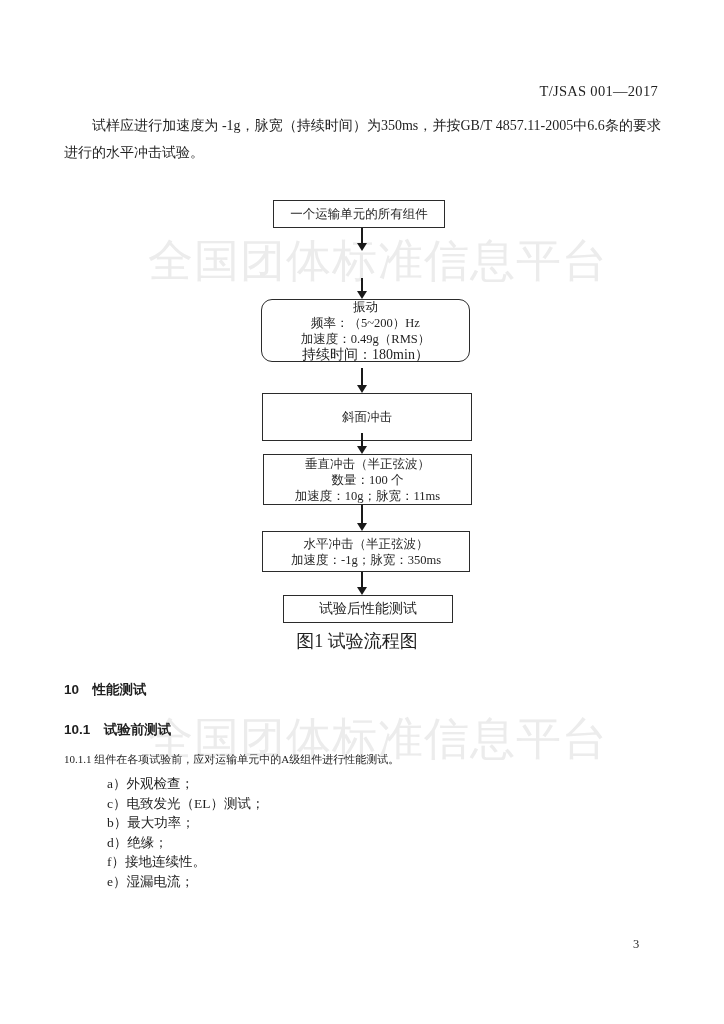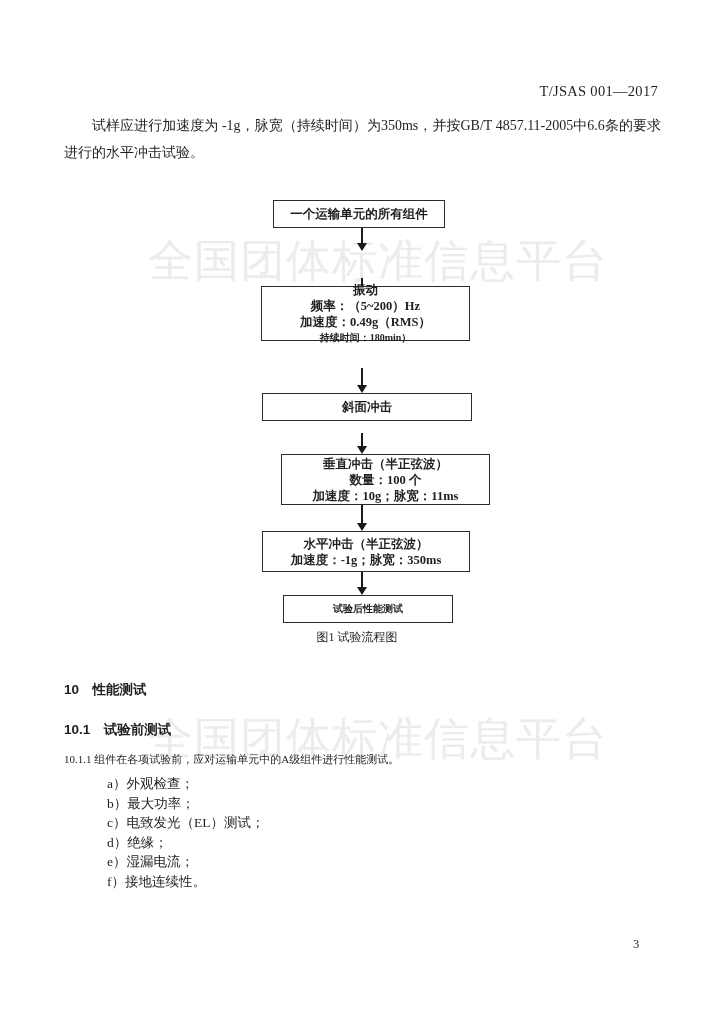--- a/index.html
+++ b/index.html
@@ -43,42 +43,41 @@
   .flow-node{
     position:absolute;
     box-sizing:border-box;
     border:1.5px solid #2b2b2b;
     background:#ffffff;
     display:flex;flex-direction:column;
     align-items:center;justify-content:center;
     font-size:12.5px;line-height:16px;
     text-align:center;
     z-index:2;
-    font-weight:bold;
   }
-  .flow-node .big{font-size:10px;}
+  .flow-node .big{font-size:14px;}
   .arrow{
     position:absolute;
     left:361px;width:2px;
     background:#1a1a1a;
     z-index:2;
   }
   .arrow::after{
     content:'';
     position:absolute;
     bottom:-8px;left:-4px;
     border:5px solid transparent;
     border-top:8px solid #1a1a1a;
     border-bottom:none;
   }
   .fig-caption{
     position:absolute;
     left:252px;top:629px;width:210px;
     text-align:center;
-    font-size:12px;
+    font-size:18px;
     z-index:2;
   }
   .sec-heading{
     position:absolute;
     left:64px;
     font-family:"Liberation Sans","DejaVu Sans",sans-serif;
     font-weight:bold;
     font-size:13.5px;
     z-index:2;
   }
@@ -117,65 +116,65 @@
 
   <div class="flow-node" style="left:273px;top:200px;width:172px;height:28px;">
     <div>一个运输单元的所有组件</div>
   </div>
 
   <div class="arrow" style="top:228px;height:15px;"></div>
 
 
   <div class="arrow" style="top:278px;height:13px;"></div>
 
-  <div class="flow-node" style="left:261px;top:286px;width:209px;height:55px;">
+  <div class="flow-node" style="left:261px;top:299px;width:209px;height:63px;border-radius:11px;">
     <div>振动</div>
     <div>频率：（5~200）Hz</div>
     <div>加速度：0.49g（RMS）</div>
     <div class="big">持续时间：180min）</div>
   </div>
 
   <div class="arrow" style="top:368px;height:17px;"></div>
 
-  <div class="flow-node" style="left:262px;top:393px;width:210px;height:28px;">
+  <div class="flow-node" style="left:262px;top:393px;width:210px;height:48px;">
     <div>斜面冲击</div>
   </div>
 
   <div class="arrow" style="top:433px;height:13px;"></div>
 
-  <div class="flow-node" style="left:263px;top:454px;width:209px;height:51px;margin-left:18px;">
+  <div class="flow-node" style="left:263px;top:454px;width:209px;height:51px;">
     <div>垂直冲击（半正弦波）</div>
     <div>数量：100 个</div>
     <div>加速度：10g；脉宽：11ms</div>
   </div>
 
   <div class="arrow" style="top:505px;height:18px;"></div>
 
   <div class="flow-node" style="left:262px;top:531px;width:208px;height:41px;">
     <div>水平冲击（半正弦波）</div>
     <div>加速度：-1g；脉宽：350ms</div>
   </div>
 
   <div class="arrow" style="top:572px;height:15px;"></div>
 
-  <div class="flow-node" style="left:283px;top:595px;width:170px;height:28px;font-size:10px;">
+  <div class="flow-node" style="left:283px;top:595px;width:170px;height:28px;font-size:14px;">
     <div>试验后性能测试</div>
   </div>
 
   <div class="fig-caption">图1 试验流程图</div>
 
   <div class="sec-heading" style="top:681px;">10　性能测试</div>
   <div class="sec-heading" style="top:721px;">10.1　试验前测试</div>
 
   <div class="body-par" style="top:748px;">10.1.1 组件在各项试验前，应对运输单元中的A级组件进行性能测试。</div>
 
   <ul class="test-list">
     <li>a）外观检查；</li>
+    <li>c）电致发光（EL）测试；</li>
     <li>b）最大功率；</li>
-    <li>c）电致发光（EL）测试；</li>
     <li>d）绝缘；</li>
+    <li>f）接地连续性。</li>
     <li>e）湿漏电流；</li>
-    <li>f）接地连续性。</li>
   </ul>
 
   <div class="page-number">3</div>
 
 </div>
 
 </body></html>

